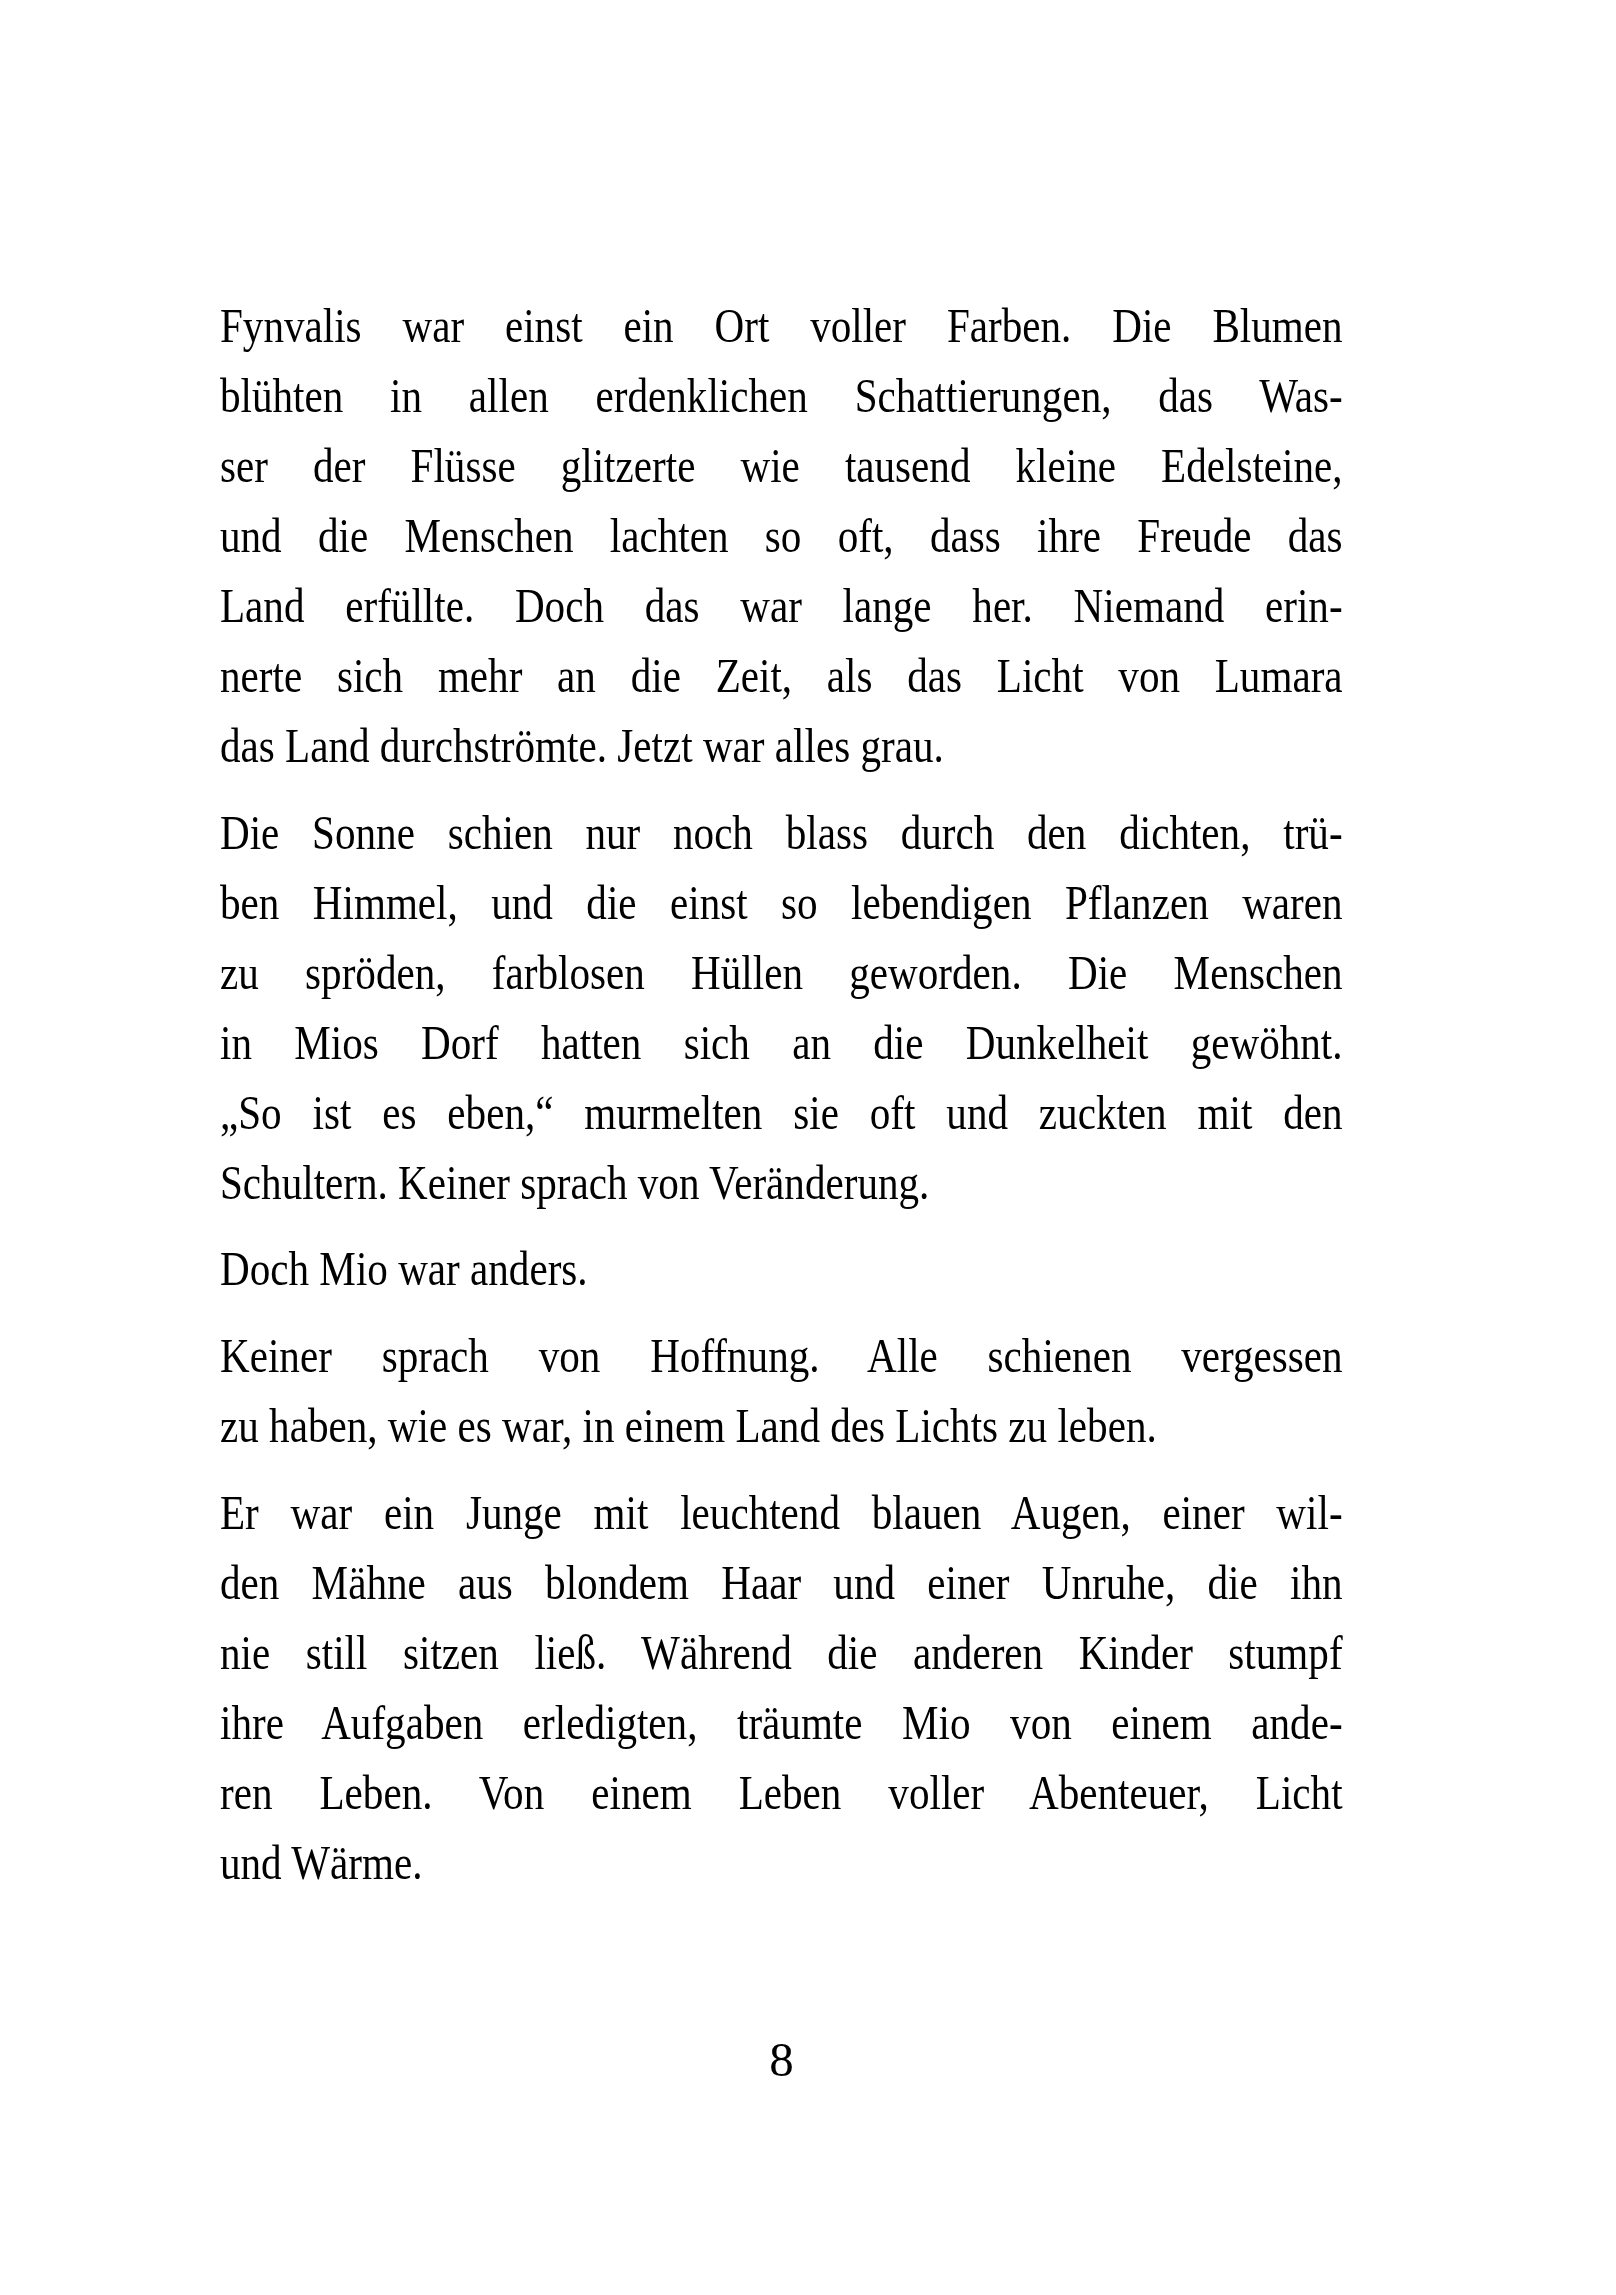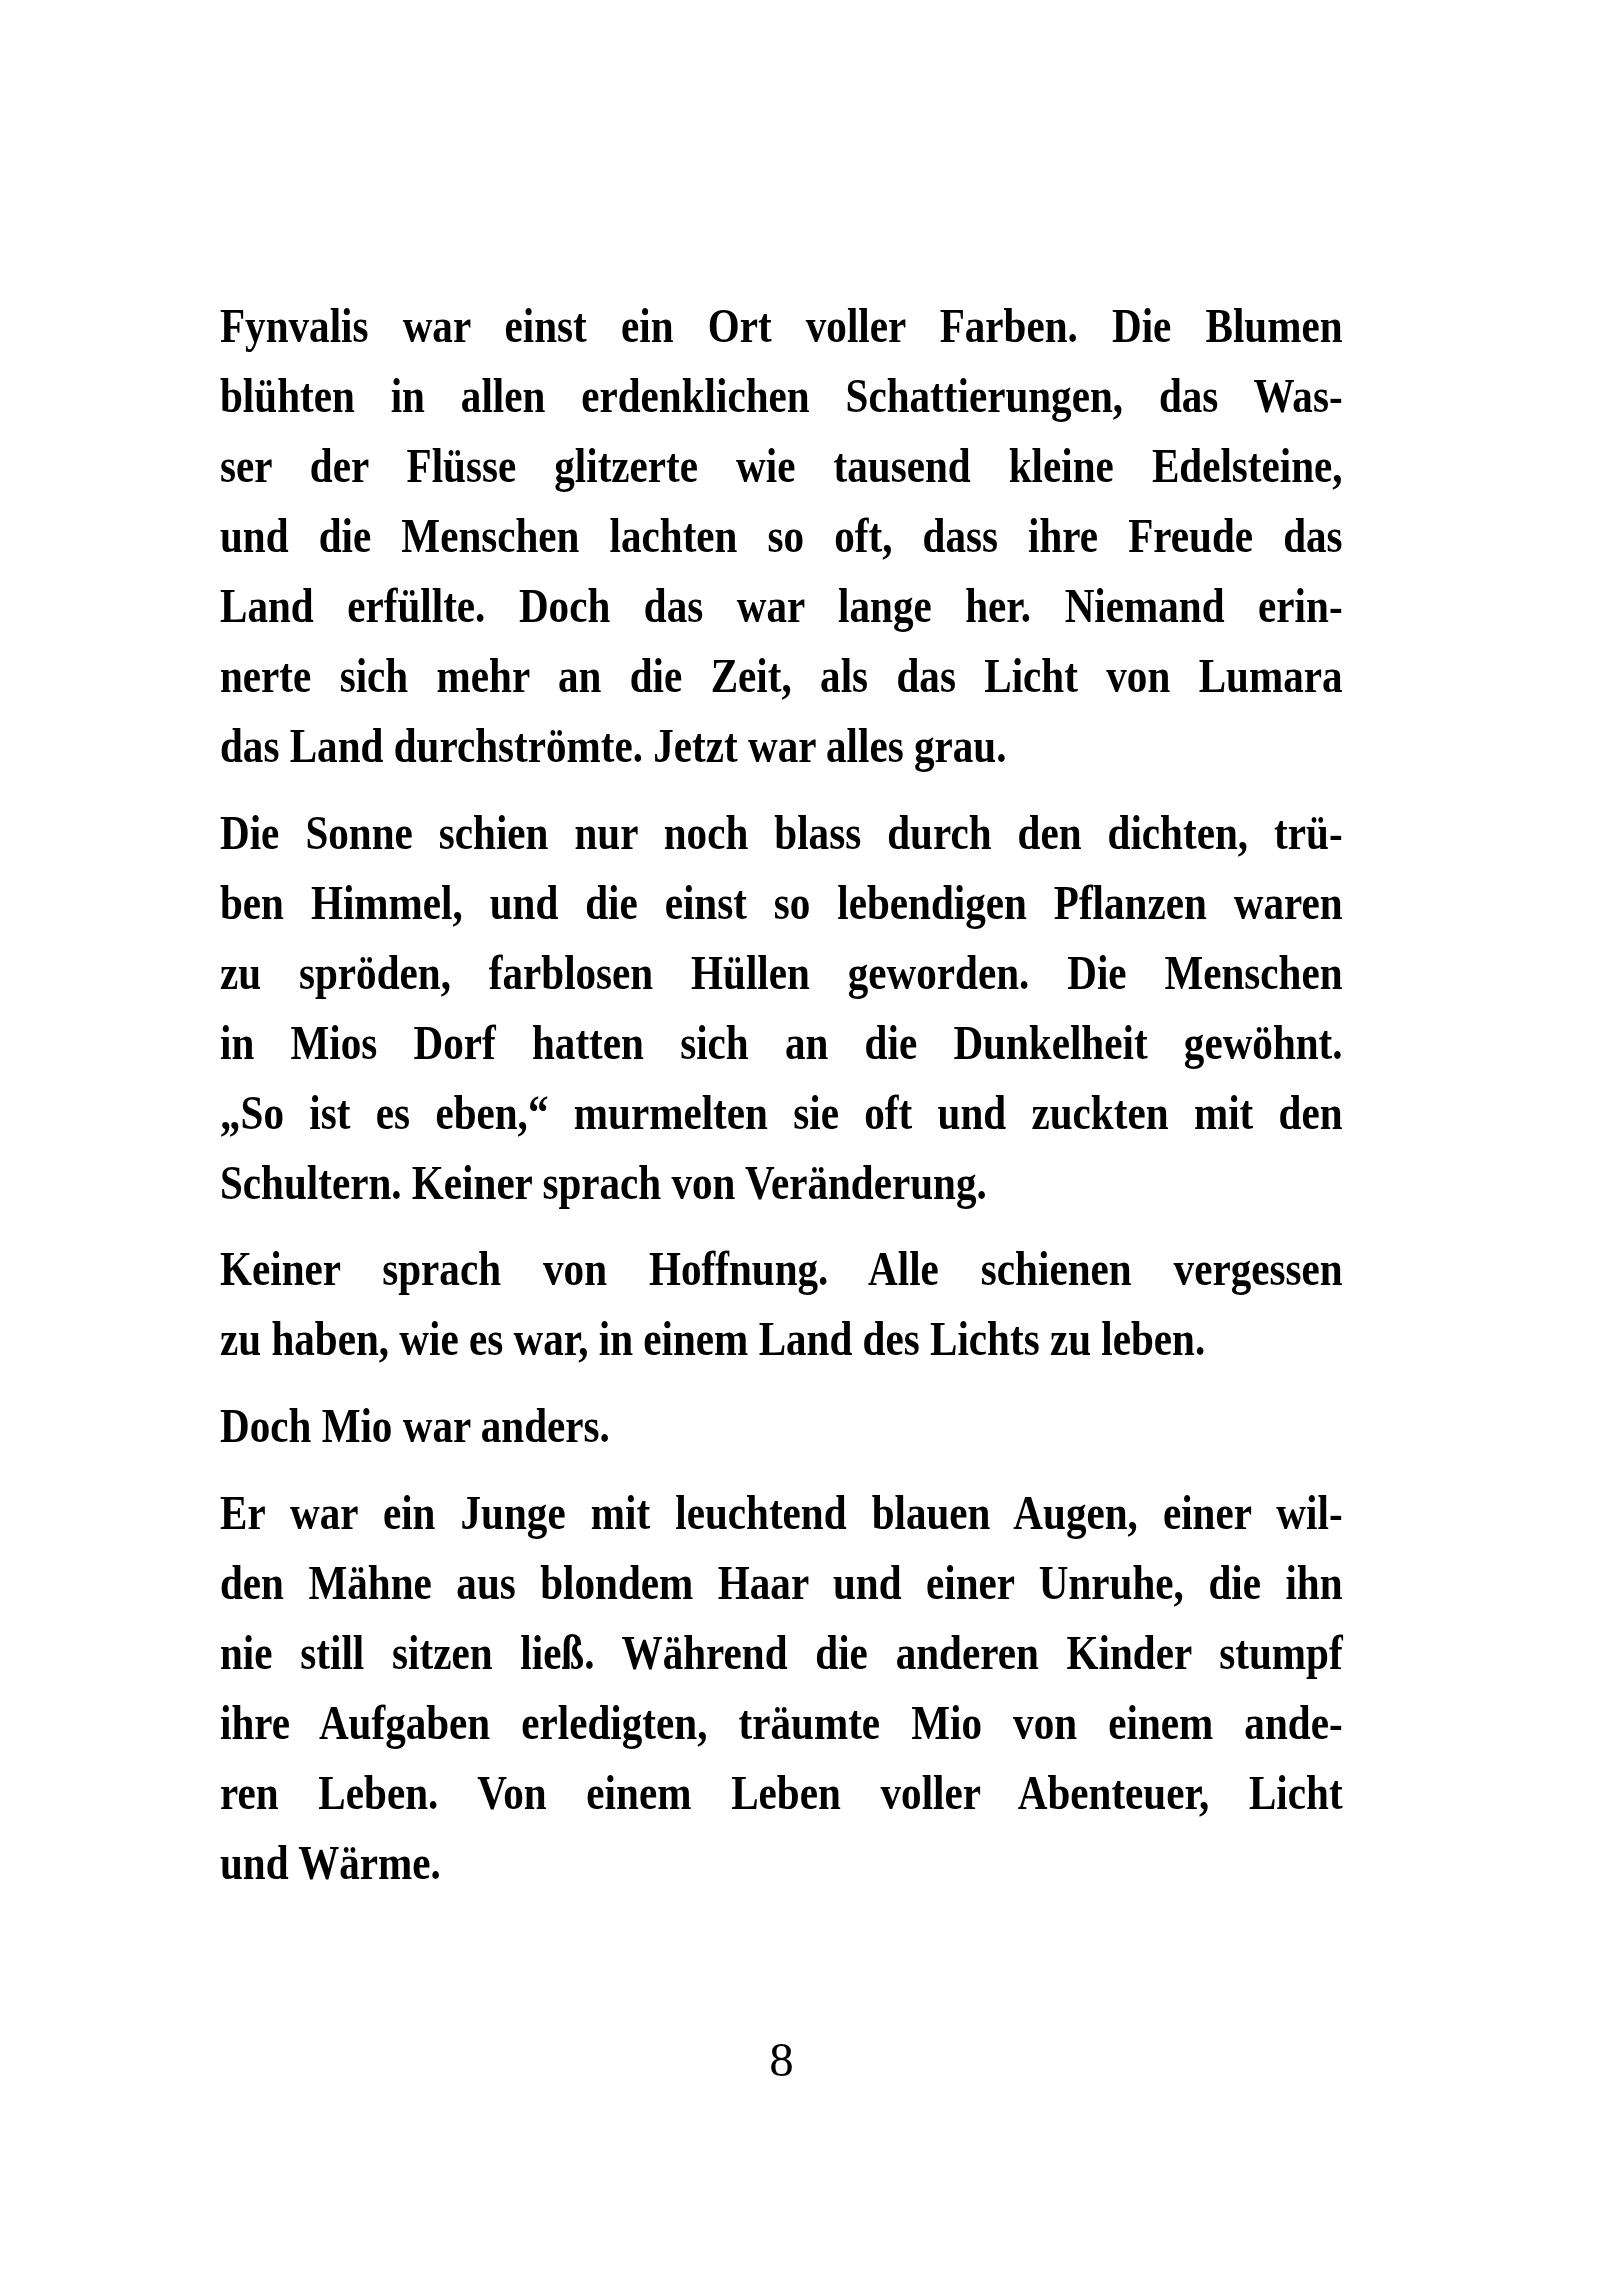--- a/index.html
+++ b/index.html
@@ -16,21 +16,20 @@
     color: #000000;
   }
   .text-block {
     position: absolute;
     left: 220px;
     top: 291px;
     width: 1123px;
   }
   .paragraph {
     margin: 0 0 16.7px 0;
-    font-weight: bold;
   }
   .line {
     width: 1338px;              
     transform: scaleX(0.839);   
     transform-origin: 0 0;
     font-size: 49px;
     line-height: 70px;
     text-align: justify;
     text-align-last: justify;
     white-space: normal;
@@ -65,25 +64,25 @@
       </div>
       <div class="paragraph">
         <div class="line">Die Sonne schien nur noch blass durch den dichten, trü-</div>
         <div class="line">ben Himmel, und die einst so lebendigen Pflanzen waren</div>
         <div class="line">zu spröden, farblosen Hüllen geworden. Die Menschen</div>
         <div class="line">in Mios Dorf hatten sich an die Dunkelheit gewöhnt.</div>
         <div class="line">„So ist es eben,“ murmelten sie oft und zuckten mit den</div>
         <div class="line last">Schultern. Keiner sprach von Veränderung.</div>
       </div>
       <div class="paragraph">
+        <div class="line last">Doch Mio war anders.</div>
+      </div>
+      <div class="paragraph">
         <div class="line">Keiner sprach von Hoffnung. Alle schienen vergessen</div>
         <div class="line last">zu haben, wie es war, in einem Land des Lichts zu leben.</div>
-      </div>
-      <div class="paragraph">
-        <div class="line last">Doch Mio war anders.</div>
       </div>
       <div class="paragraph">
         <div class="line">Er war ein Junge mit leuchtend blauen Augen, einer wil-</div>
         <div class="line">den Mähne aus blondem Haar und einer Unruhe, die ihn</div>
         <div class="line">nie still sitzen ließ. Während die anderen Kinder stumpf</div>
         <div class="line">ihre Aufgaben erledigten, träumte Mio von einem ande-</div>
         <div class="line">ren Leben. Von einem Leben voller Abenteuer, Licht</div>
         <div class="line last">und Wärme.</div>
       </div>
     </div>

